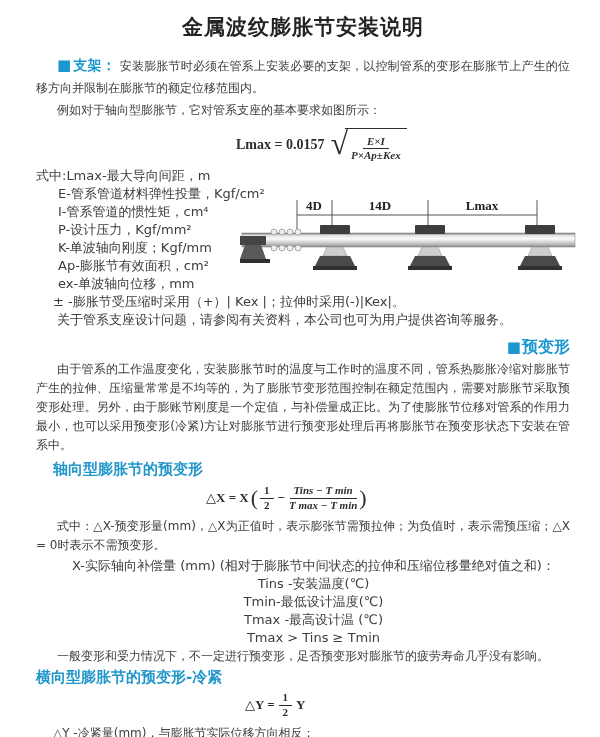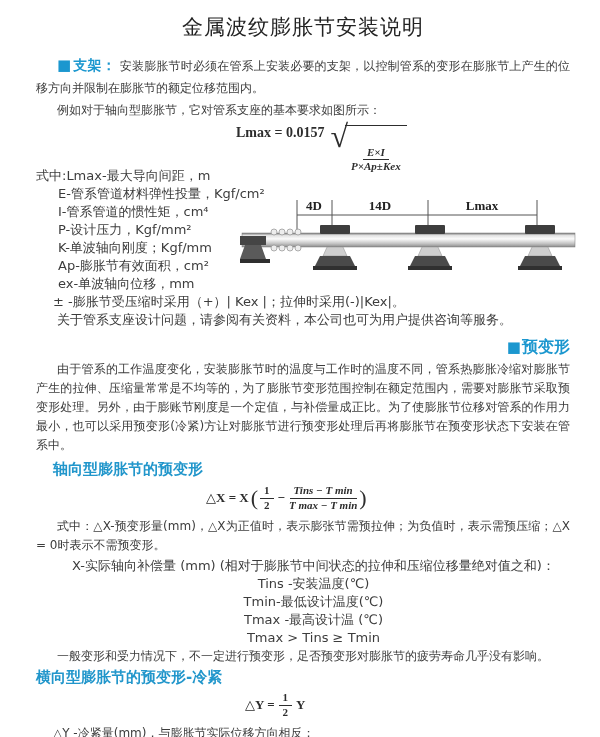--- a/index.html
+++ b/index.html
@@ -1,31 +1,31 @@
 <!DOCTYPE html>
 <html><head>
 <meta charset="utf-8">
 <style>
   html,body{margin:0;padding:0;background:#ffffff;}
   .page{position:relative;width:600px;height:737px;background:#fff;overflow:hidden;
         font-family:"DejaVu Sans","Liberation Sans",sans-serif;color:#3c3c3c;}
   .content{padding:0 30px 0 36px;}
-  .title{margin:0;padding-top:12px;text-align:center;font-size:21px;font-weight:normal;
+  .title{margin:0;padding-top:12px;text-align:center;font-size:21px;font-weight:bold;
          color:#232323;letter-spacing:1px;line-height:30px;}
   .para{font-size:12px;line-height:19px;margin:0;}
   .support-intro{margin-top:12px;line-height:22px;text-indent:21px;text-align:justify;}
   .sq{color:#1b97cf;font-size:15px;vertical-align:0px;}
   .support-label{color:#1b97cf;font-size:14px;font-weight:bold;margin:0 4px 0 2px;}
   .example{margin-top:2px;text-indent:21px;}
   
   .formula{font-family:"Liberation Serif","DejaVu Serif",serif;color:#2d2d2d;}
-  .f1{margin:5px 0 2px 200px;display:flex;align-items:flex-start;height:40px;
+  .f1{margin:5px 0 2px 200px;display:flex;align-items:center;height:40px;
       font-weight:bold;font-size:14px;}
   .sqrt{font-size:32px;font-weight:400;line-height:0.85;margin:-2px -3px 0 6px;}
-  .radicand{border-top:1.5px solid #2d2d2d;padding:20px 6px 0 6px;display:inline-block;}
+  .radicand{border-top:1.5px solid #2d2d2d;padding:6px 6px 0 6px;display:inline-block;}
   .frac{display:inline-flex;flex-direction:column;align-items:center;line-height:1.2;
         font-size:11px;vertical-align:middle;}
   .frac .num{border-bottom:1px solid #2d2d2d;padding:0 4px;}
   .f1 .frac{font-style:italic;font-weight:bold;}
   .f2{margin:2px 0 0 170px;display:flex;align-items:center;height:34px;
       font-weight:bold;font-size:13px;}
   .f3{margin:4px 0 0 209px;display:flex;align-items:center;height:28px;
       font-weight:bold;font-size:13px;}
   .paren{font-size:22px;font-weight:400;margin:0 2px;line-height:1;}
   .t-frac{font-style:italic;text-align:center;}

